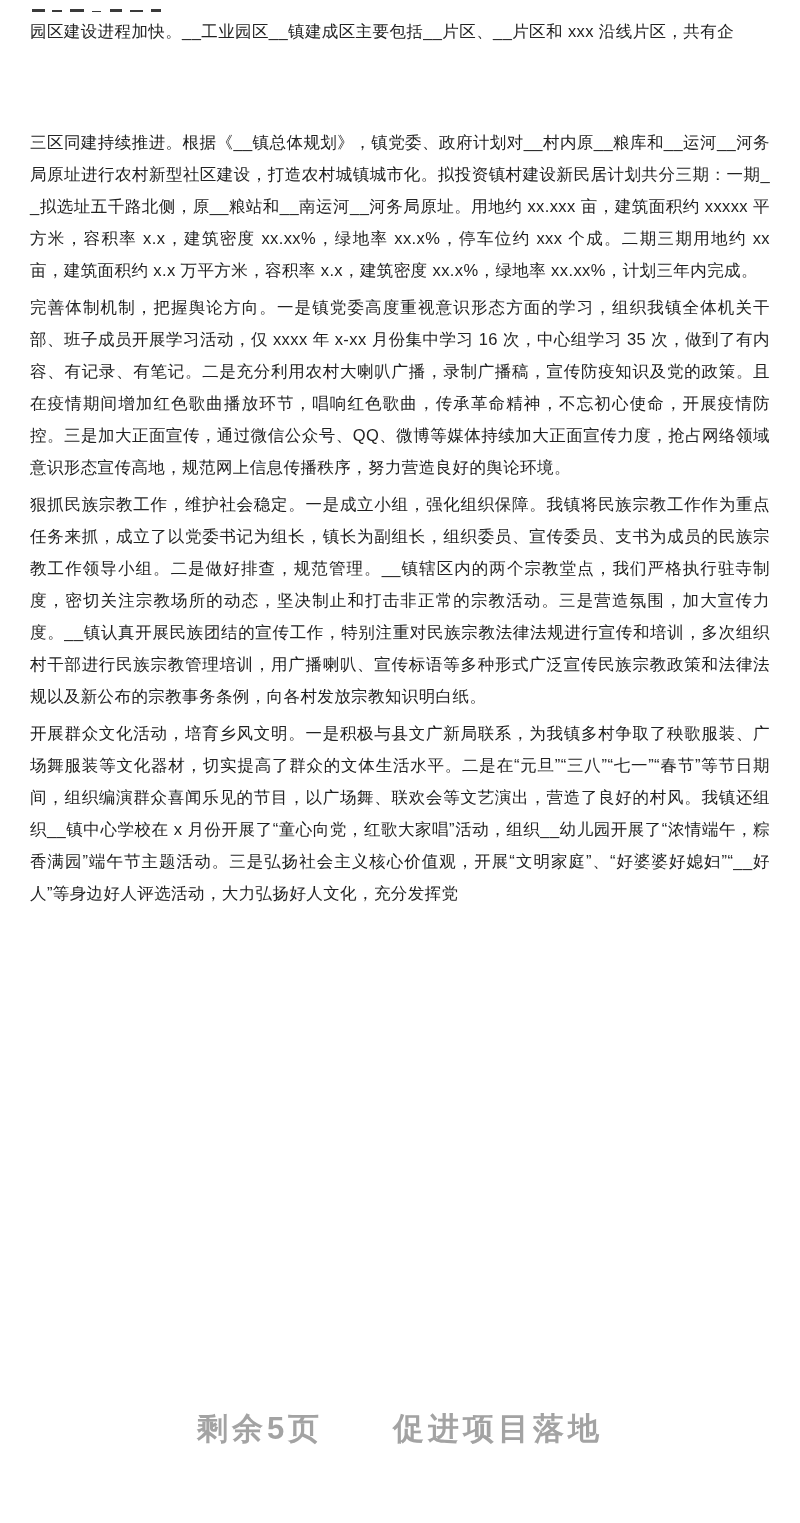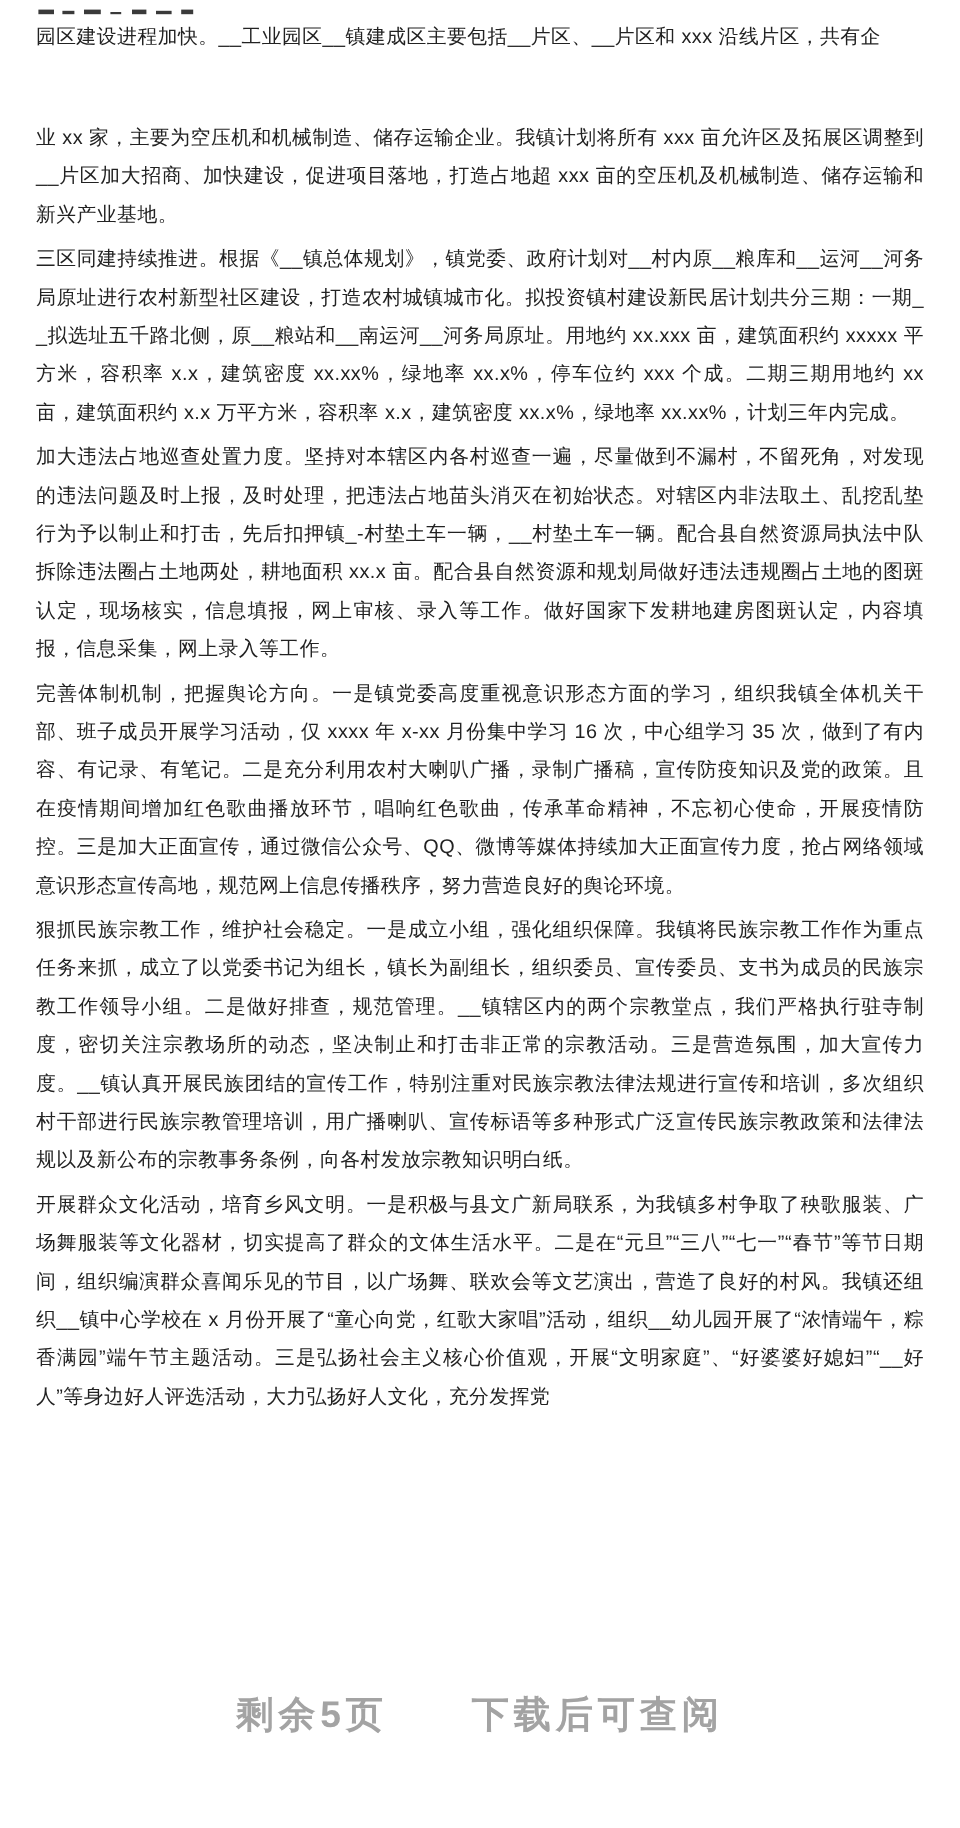--- a/index.html
+++ b/index.html
@@ -26,21 +26,21 @@
     font-size:16.5px;
     line-height:32px;
     letter-spacing:0.4px;
     text-align:justify;
     word-break:break-all;
   }
   .para.heading{
     font-weight:700;
   }
   .gap-after{
-    margin-bottom:52px;
+    margin-bottom:79px;
   }
   .footer{
     position:absolute;
     left:0;
     top:1408px;
     width:100%;
     text-align:center;
     font-size:31px;
     font-weight:700;
     letter-spacing:4px;
@@ -61,25 +61,23 @@
         <rect x="40" y="3" width="14" height="4" fill="#3a3a3a"></rect>
         <rect x="62" y="5" width="9" height="2" fill="#3a3a3a"></rect>
         <rect x="80" y="3" width="12" height="4" fill="#3a3a3a"></rect>
         <rect x="100" y="4" width="13" height="3" fill="#3a3a3a"></rect>
         <rect x="121" y="3" width="10" height="4" fill="#3a3a3a"></rect>
       </svg>
     </div>
 
     <div id="paragraphs">
         <p class="para gap-after">园区建设进程加快。__工业园区__镇建成区主要包括__片区、__片区和 xxx 沿线片区，共有企</p>
-        <p class="para">业 xx 家，主要为空压机和机械制造、储存运输企业。我镇计划将所有 xxx 亩允许区及拓展区调整到__片区加大招商、加快建设，促进项目落地，打造占地超 xxx 亩的空压机及机械制造、储存运输和新兴产业基地。</p>
         <p class="para">三区同建持续推进。根据《__镇总体规划》，镇党委、政府计划对__村内原__粮库和__运河__河务局原址进行农村新型社区建设，打造农村城镇城市化。拟投资镇村建设新民居计划共分三期：一期__拟选址五千路北侧，原__粮站和__南运河__河务局原址。用地约 xx.xxx 亩，建筑面积约 xxxxx 平方米，容积率 x.x，建筑密度 xx.xx%，绿地率 xx.x%，停车位约 xxx 个成。二期三期用地约 xx 亩，建筑面积约 x.x 万平方米，容积率 x.x，建筑密度 xx.x%，绿地率 xx.xx%，计划三年内完成。</p>
-        <p class="para">加大违法占地巡查处置力度。坚持对本辖区内各村巡查一遍，尽量做到不漏村，不留死角，对发现的违法问题及时上报，及时处理，把违法占地苗头消灭在初始状态。对辖区内非法取土、乱挖乱垫行为予以制止和打击，先后扣押镇_-村垫土车一辆，__村垫土车一辆。配合县自然资源局执法中队拆除违法圈占土地两处，耕地面积 xx.x 亩。配合县自然资源和规划局做好违法违规圈占土地的图斑认定，现场核实，信息填报，网上审核、录入等工作。做好国家下发耕地建房图斑认定，内容填报，信息采集，网上录入等工作。</p>
         <p class="para">完善体制机制，把握舆论方向。一是镇党委高度重视意识形态方面的学习，组织我镇全体机关干部、班子成员开展学习活动，仅 xxxx 年 x-xx 月份集中学习 16 次，中心组学习 35 次，做到了有内容、有记录、有笔记。二是充分利用农村大喇叭广播，录制广播稿，宣传防疫知识及党的政策。且在疫情期间增加红色歌曲播放环节，唱响红色歌曲，传承革命精神，不忘初心使命，开展疫情防控。三是加大正面宣传，通过微信公众号、QQ、微博等媒体持续加大正面宣传力度，抢占网络领域意识形态宣传高地，规范网上信息传播秩序，努力营造良好的舆论环境。</p>
         <p class="para">狠抓民族宗教工作，维护社会稳定。一是成立小组，强化组织保障。我镇将民族宗教工作作为重点任务来抓，成立了以党委书记为组长，镇长为副组长，组织委员、宣传委员、支书为成员的民族宗教工作领导小组。二是做好排查，规范管理。__镇辖区内的两个宗教堂点，我们严格执行驻寺制度，密切关注宗教场所的动态，坚决制止和打击非正常的宗教活动。三是营造氛围，加大宣传力度。__镇认真开展民族团结的宣传工作，特别注重对民族宗教法律法规进行宣传和培训，多次组织村干部进行民族宗教管理培训，用广播喇叭、宣传标语等多种形式广泛宣传民族宗教政策和法律法规以及新公布的宗教事务条例，向各村发放宗教知识明白纸。</p>
         <p class="para">开展群众文化活动，培育乡风文明。一是积极与县文广新局联系，为我镇多村争取了秧歌服装、广场舞服装等文化器材，切实提高了群众的文体生活水平。二是在“元旦”“三八”“七一”“春节”等节日期间，组织编演群众喜闻乐见的节目，以广场舞、联欢会等文艺演出，营造了良好的村风。我镇还组织__镇中心学校在 x 月份开展了“童心向党，红歌大家唱”活动，组织__幼儿园开展了“浓情端午，粽香满园”端午节主题活动。三是弘扬社会主义核心价值观，开展“文明家庭”、“好婆婆好媳妇”“__好人”等身边好人评选活动，大力弘扬好人文化，充分发挥党</p>
       </div>
 
   </div>
 
-  <div class="footer" style="color: rgb(163, 163, 163);">剩余5页　　下载后可查阅</div>
+  <div class="footer" style="color: rgb(163, 163, 163);">剩余5页　　促进项目落地</div>
 
 </div>
 
 </body></html>

